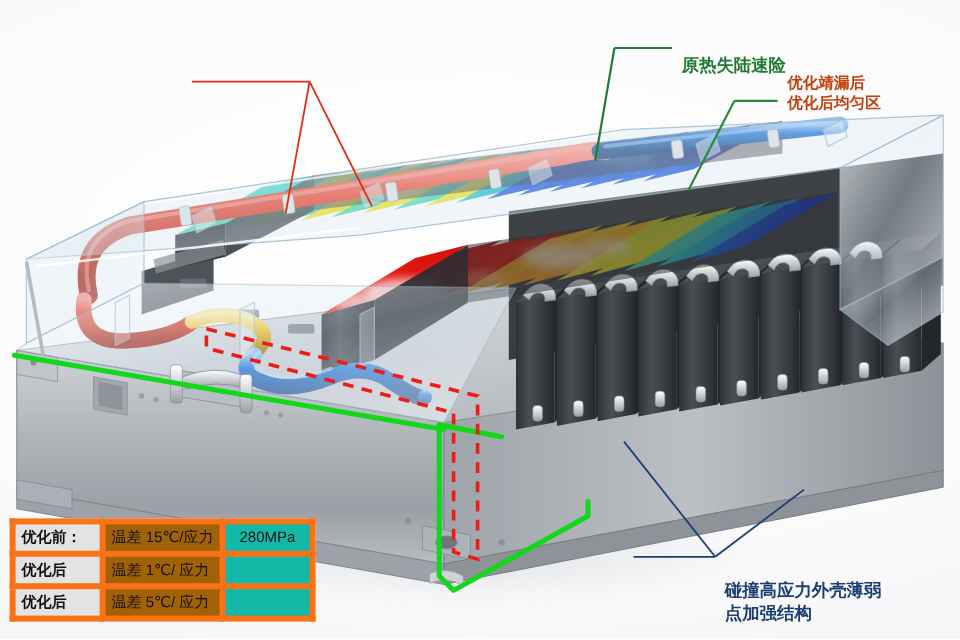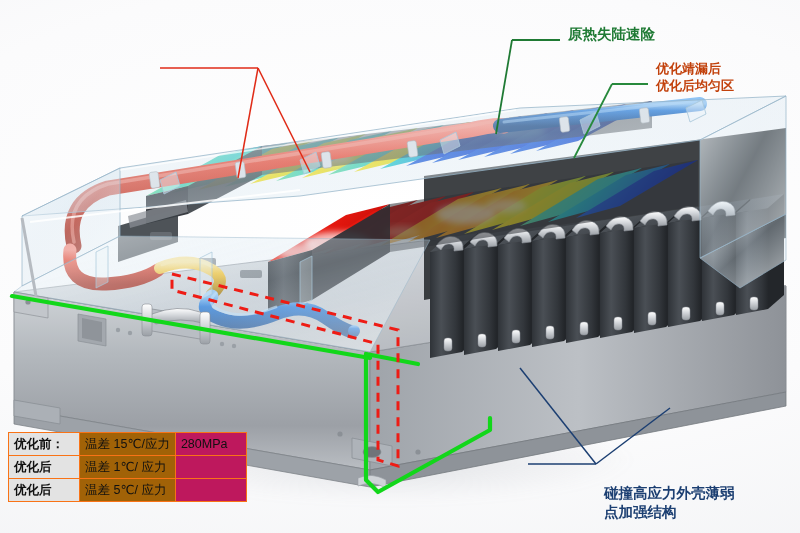--- a/index.html
+++ b/index.html
@@ -23,25 +23,25 @@
   
   .callout{position:absolute;line-height:1.28;white-space:pre;font-weight:700;}
   .callout.red{color:#e02b17;font-size:14.5px;}
   .callout.green{color:#1f7a34;font-size:14.5px;}
   .callout.green2{color:#c2410c;font-size:13px;}
   .callout.blue{color:#1c3f72;font-size:14.5px;}
 
   
   #spec-table{position:absolute;left:8px;top:432px;border-collapse:collapse;
      background:#ffffff;font-size:12.5px;color:#111;}
-  #spec-table td{border:1px solid #f97316;padding:2px 5px;white-space:nowrap;height:18px;
+  #spec-table td{border:5px solid #f97316;padding:2px 5px;white-space:nowrap;height:18px;
      font-family:"Liberation Sans","DejaVu Sans",sans-serif;}
   #spec-table td.k{background:#e3e3e3;font-weight:700;width:60px;}
   #spec-table td.v{background:#a16207;}
-  #spec-table td.u{background:#be185d;width:60px;text-align:left;}
+  #spec-table td.u{background:#14b8a6;width:60px;text-align:center;}
 </style>
 </head>
 <body>
 
 <div id="stage">
 
   <div class="bg-wash"></div>
   <div class="floor-shadow"></div>
 
   <svg class="poly" viewBox="0 0 800 533">
@@ -473,21 +473,21 @@
 
     <g fill="none" stroke="#1c3f72" stroke-width="1.5">
       <path d="M596,464 L528,464"></path>
       <path d="M596,464 L520,368"></path>
       <path d="M596,464 L670,408"></path>
       <path d="M528,464 L670,408" opacity="0"></path>
     </g>
   </svg>
 
 
-  <div class="callout green" style="left:568px;top:25px;">原热失陆速险</div>
+  <div class="callout green" style="left:568px;top:46px;">原热失陆速险</div>
 
   <div class="callout green2" style="left:656px;top:61px;">优化靖漏后
 优化后均匀区</div>
 
   <div class="callout blue" style="left:604px;top:450px;margin-top:34px;">碰撞高应力外壳薄弱
 点加强结构</div>
 
   <table id="spec-table">
     <tbody>
       <tr>

